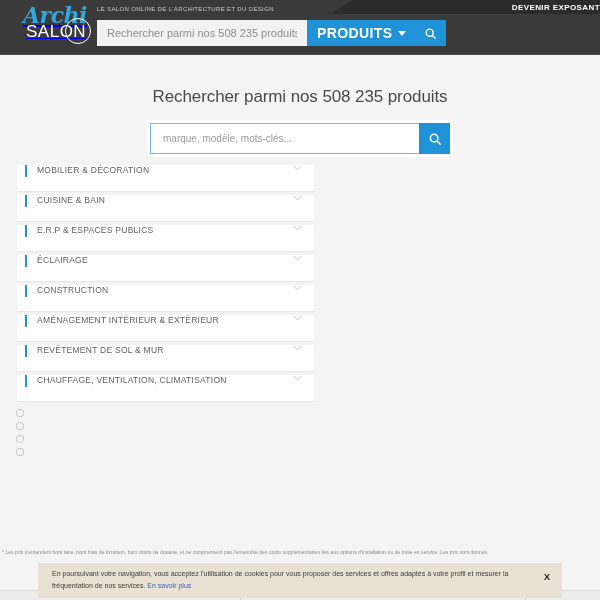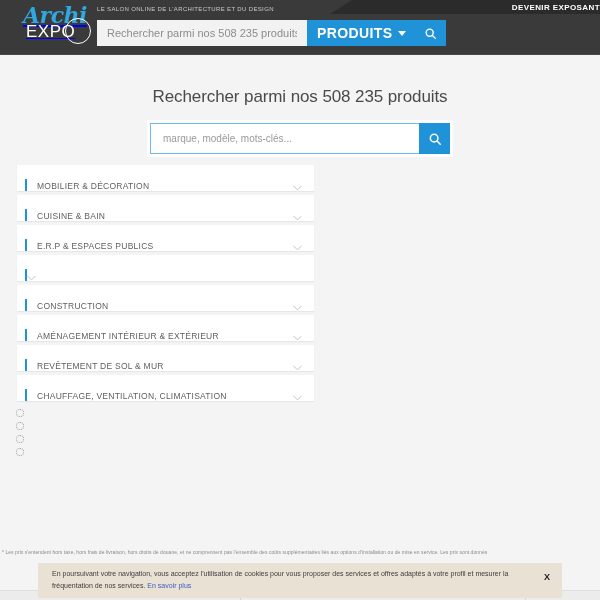--- a/index.html
+++ b/index.html
@@ -199,21 +199,21 @@
   
   .categories {
     margin: 0 0 0 17px;
     width: 297px;
   }
   .cat-item {
     background: #ffffff;
     height: 26px;
     margin-bottom: 4px;
     display: flex;
-    align-items: flex-end;
+    align-items: flex-start;
     cursor: pointer;
     position: relative;
     box-shadow: 0 1px 1px rgba(0,0,0,0.05);
   }
   .cat-accent {
     width: 2px;
     height: 12px;
     background: #2092d8;
     margin-left: 8px;
     flex: 0 0 auto;
@@ -315,21 +315,21 @@
 <body>
 
 <div class="header">
 
   <div class="header-topbar">
     <a class="devenir-exposant" href="#">DEVENIR EXPOSANT</a>
   </div>
 
   <a class="logo" href="#">
     <span class="logo-archi">Archi</span>
-    <span class="logo-expo">EXPO</span>
+    <span class="logo-expo">SALON</span>
     <span class="logo-ring"></span>
   </a>
 
   <div class="tagline">LE SALON ONLINE DE L'ARCHITECTURE ET DU DESIGN</div>
 
   <div class="header-search">
     <input class="header-search-input" type="text" placeholder="Rechercher parmi nos 508 235 produits" style="">
     <div class="header-produits">
       <span>PRODUITS</span>
       <span class="caret-down"></span>
@@ -387,20 +387,21 @@
     <span class="cat-label">E.R.P &amp; ESPACES PUBLICS</span>
     <span class="cat-chevron">
       <svg width="9" height="6" viewBox="0 0 12 8" fill="none" stroke="#c2c2c2" stroke-width="1.3">
           <polyline points="1,1.5 6,6.5 11,1.5" stroke-linecap="round" stroke-linejoin="round"></polyline>
         </svg>
     </span>
   </div>
 
   <div class="cat-item">
     <span class="cat-accent"></span>
+    <span class="cat-label">ÉCLAIRAGE</span>
     <span class="cat-chevron">
       <svg width="9" height="6" viewBox="0 0 12 8" fill="none" stroke="#c2c2c2" stroke-width="1.3">
           <polyline points="1,1.5 6,6.5 11,1.5" stroke-linecap="round" stroke-linejoin="round"></polyline>
         </svg>
     </span>
   </div>
 
   <div class="cat-item">
     <span class="cat-accent"></span>
     <span class="cat-label">CONSTRUCTION</span>

